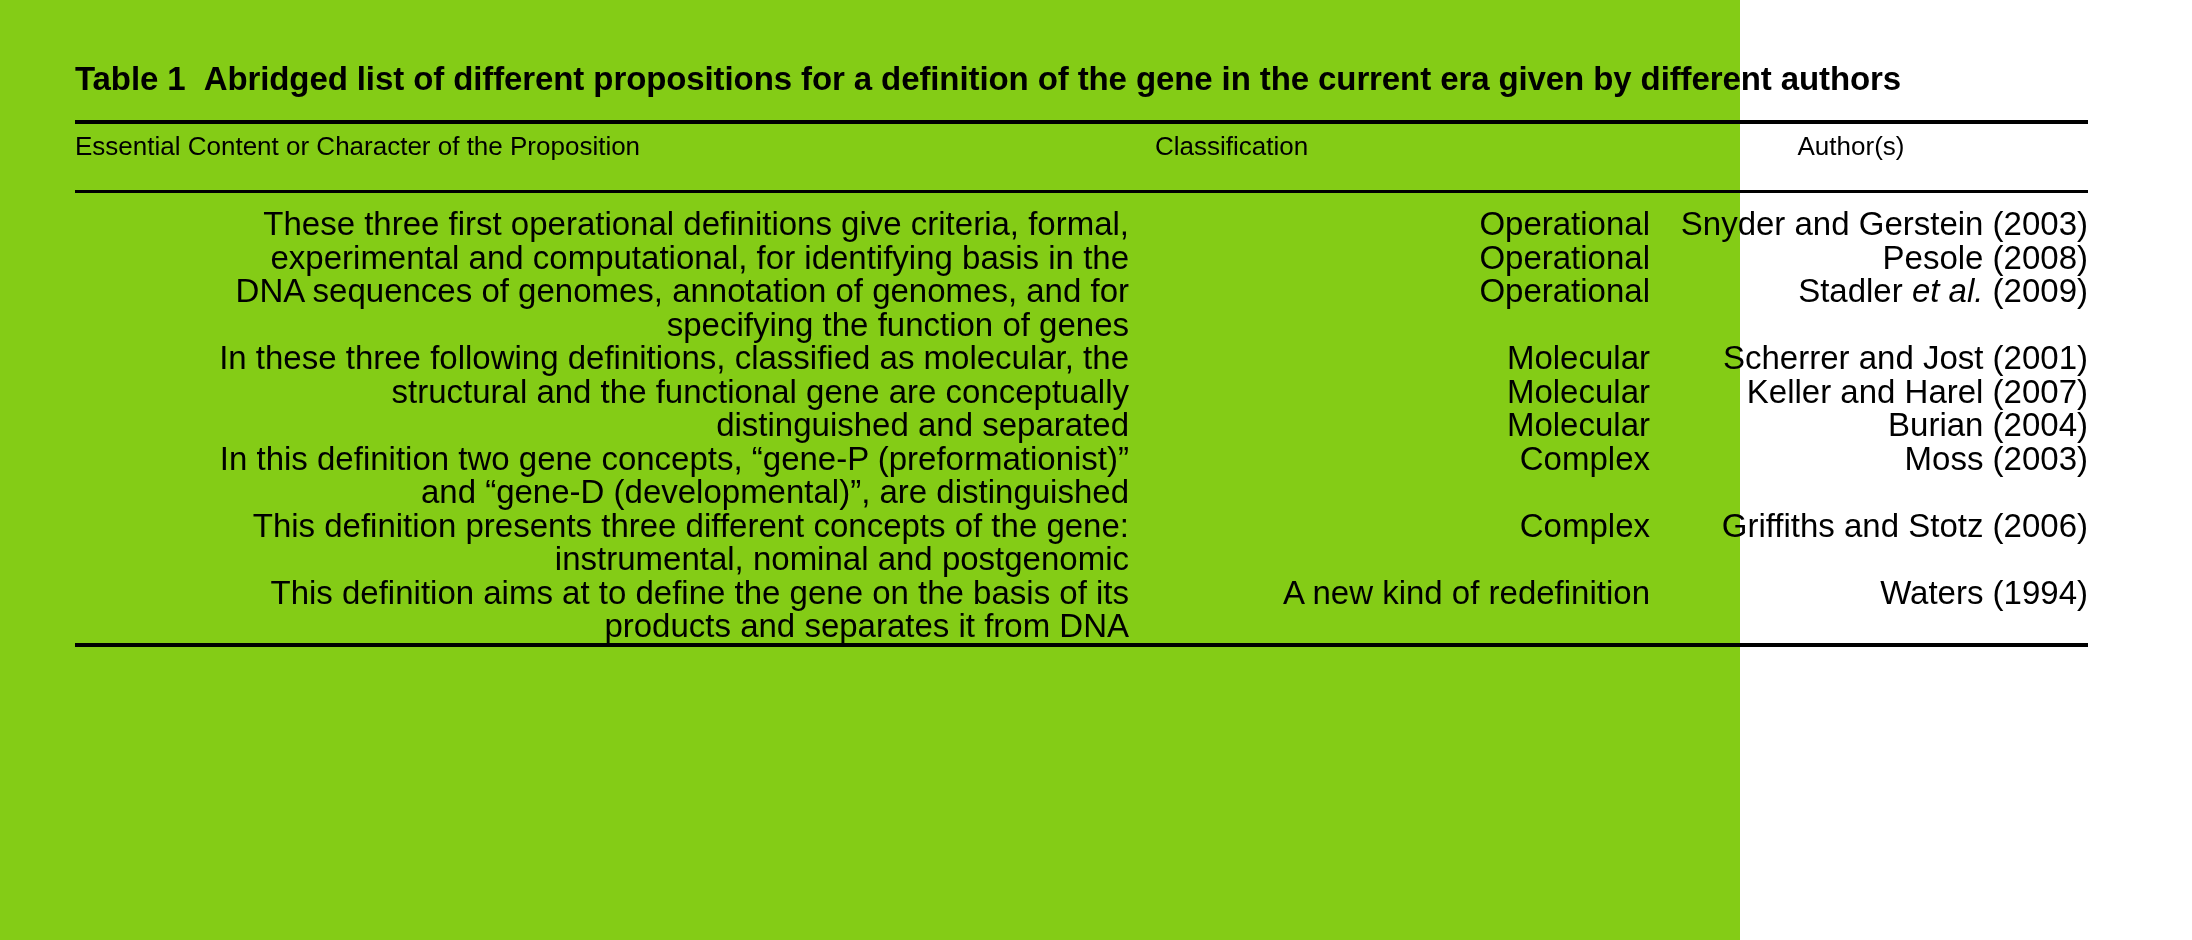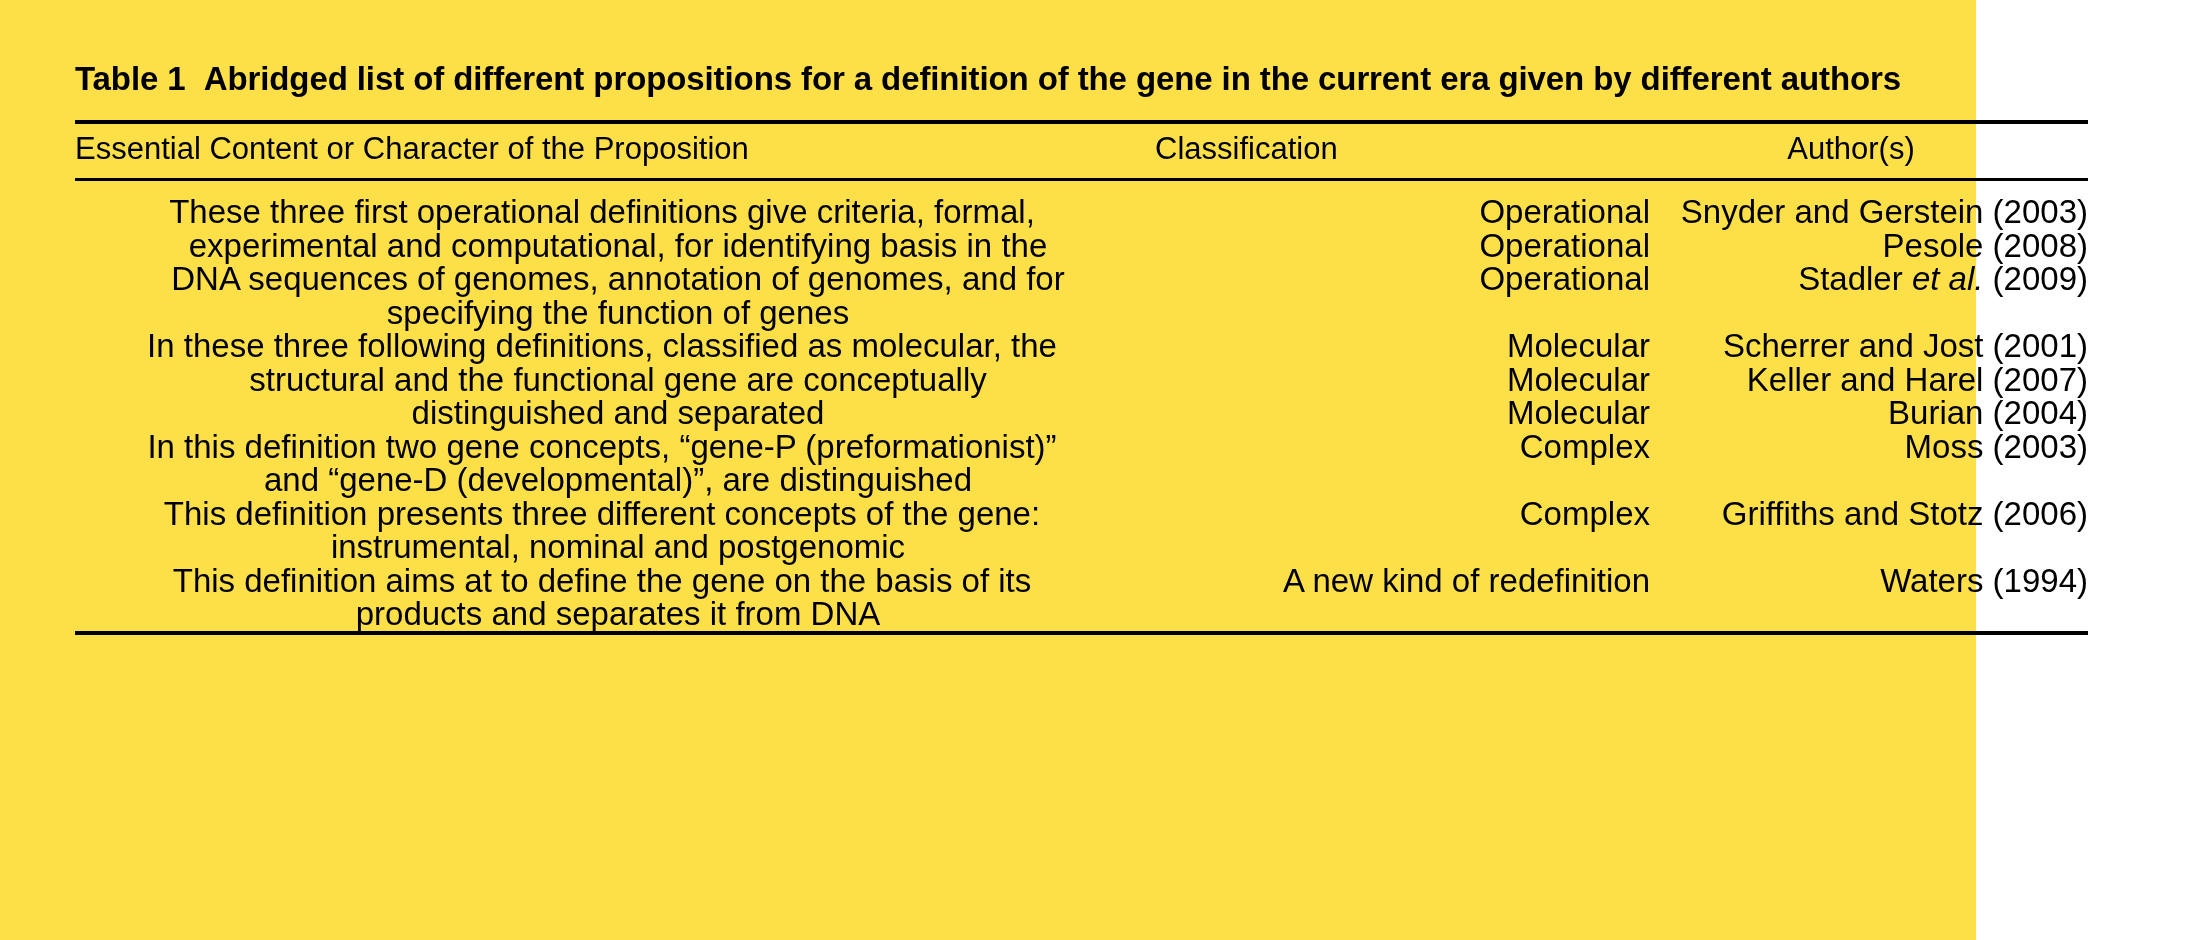--- a/index.html
+++ b/index.html
@@ -10,23 +10,23 @@
   }
   body {
     width: 2192px;
     height: 940px;
     font-family: "Liberation Sans", sans-serif;
     color: #000000;
     overflow: hidden;
   }
   #page {
     position: relative;
-    width: 1976px;
+    width: 1740px;
     height: 940px;
-    background: #fde047;
+    background: #84cc16;
     box-sizing: border-box;
   }
   .table-wrap {
     position: absolute;
     left: 75px;
     top: 58px;
     width: 2013px;
   }
   .table-caption {
     font-size: 33px;
@@ -51,39 +51,39 @@
     border-collapse: collapse;
     width: 2013px;
     table-layout: fixed;
   }
   table.tbl col.c1 { width: 1080px; }
   table.tbl col.c2 { width: 495px; }
   table.tbl col.c3 { width: 438px; }
 
   thead th {
     font-weight: normal;
-    font-size: 31px;
-    padding: 7px 0 11px 0;
+    font-size: 26px;
+    padding: 7px 0 28px 0;
     vertical-align: bottom;
     white-space: nowrap;
   }
   th.h-content { text-align: left; }
   th.h-class   { text-align: left; padding-right: 58px; }
   th.h-author  { text-align: center; padding-right: 36px; margin-top: 21px; }
 
   tbody td {
     font-size: 33px;
     line-height: 1.0;
     vertical-align: top;
     padding: 0;
   }
   tbody tr.first-body td { padding-top: 14px; }
 
   td.prop {
-    text-align: center;
+    text-align: right;
     padding-right: 26px;
   }
   .prop-line {
     white-space: nowrap;
     line-height: 33.5px;
     height: 33.5px;
   }
   .prop-line.indent { padding-left: 32px; }
 
   td.cls, td.auth {

